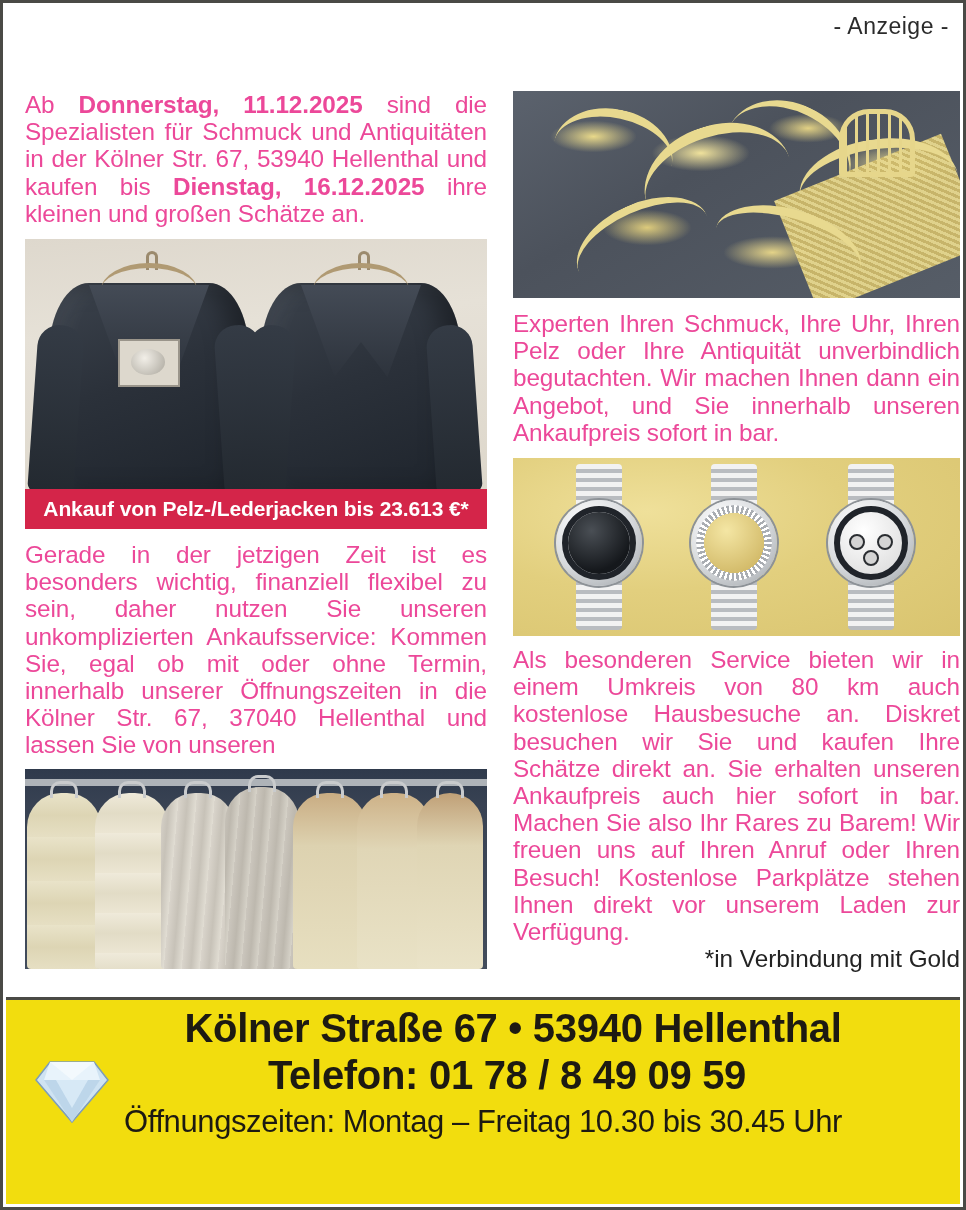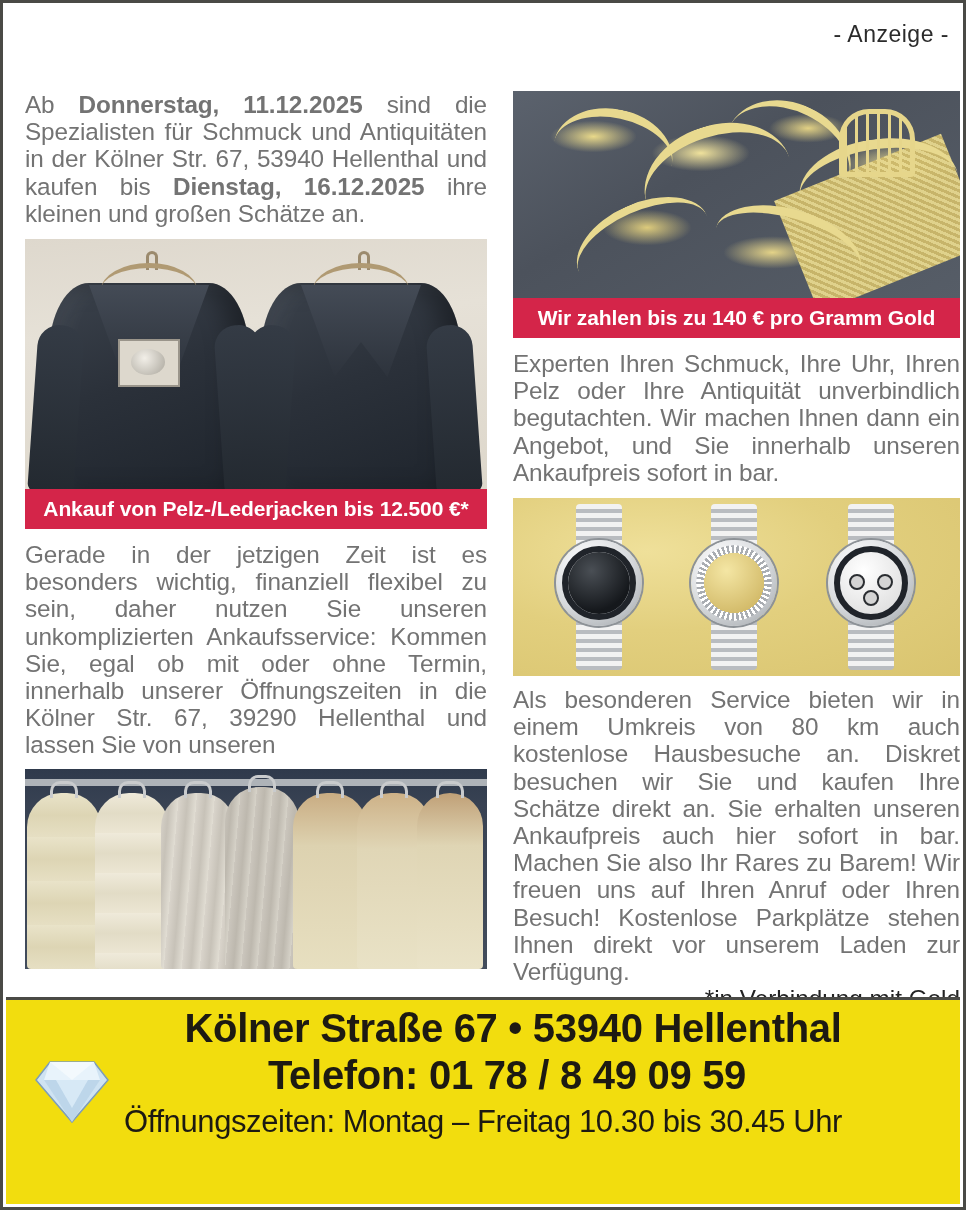--- a/index.html
+++ b/index.html
@@ -17,21 +17,21 @@
     height: 1210px;
     box-sizing: border-box;
     background: #ffffff;
     border: 3px solid #4a4a46;
     overflow: hidden;
   }
 
   
   .anzeige {
     position: absolute;
-    top: 18px;
+    top: 10px;
     right: 14px;
     font-size: 23px;
     letter-spacing: 0.5px;
     color: #2b2b2b;
     font-family: "Liberation Sans", sans-serif;
   }
   .headline {
     position: absolute;
     top: 38px;
     left: 0;
@@ -51,21 +51,21 @@
     box-sizing: border-box;
   }
   .col-left  { left: 22px;  width: 462px; }
   .col-right { left: 510px; width: 447px; }
 
   p.body {
     margin: 0 0 0 0;
     font-size: 24.3px;
     line-height: 27.2px;
     text-align: justify;
-    color: #737373;
+    color: #ec4899;
     font-family: "Liberation Sans", sans-serif;
     letter-spacing: -0.1px;
     -webkit-hyphens: none;
     hyphens: none;
   }
   p.body b { font-weight: bold; }
 
   
   .photo {
     position: relative;
@@ -335,25 +335,25 @@
         <div class="tag"></div>
       </div>
       <div class="jk b">
         <div class="hook"></div>
         <div class="hanger"></div>
         <div class="sleeveL"></div>
         <div class="sleeveR"></div>
         <div class="collar"></div>
       </div>
     </div>
-    <div class="caption-bar">Ankauf von Pelz-/Lederjacken bis 12.500 €*</div>
+    <div class="caption-bar">Ankauf von Pelz-/Lederjacken bis 23.613 €*</div>
 
     <div class="spacer-12"></div>
 
-    <p class="body">Gerade in der jetzigen Zeit ist es besonders wichtig, finanziell flexibel zu sein, daher nutzen Sie unseren unkomplizierten Ankaufsservice: Kommen Sie, egal ob mit oder ohne Termin, innerhalb unserer Öffnungszeiten in die Kölner Str. 67, 39290 Hellenthal und lassen Sie von unseren</p>
+    <p class="body">Gerade in der jetzigen Zeit ist es besonders wichtig, finanziell flexibel zu sein, daher nutzen Sie unseren unkomplizierten Ankaufsservice: Kommen Sie, egal ob mit oder ohne Termin, innerhalb unserer Öffnungszeiten in die Kölner Str. 67, 37040 Hellenthal und lassen Sie von unseren</p>
 
     <div class="spacer-10"></div>
 
     <div class="photo ph-furs">
       <div class="furrail"></div>
       <div class="fur f1"></div>
       <div class="fur f2"></div>
       <div class="fur f3"></div>
       <div class="fur f4"></div>
       <div class="fur f5"></div>
@@ -367,21 +367,20 @@
     <div class="photo ph-gold">
       <div class="goldmesh"></div>
       <div class="goldstrand gs1"></div>
       <div class="goldstrand gs2"></div>
       <div class="goldstrand gs3"></div>
       <div class="goldstrand gs4"></div>
       <div class="goldstrand gs5"></div>
       <div class="goldstrand gs6"></div>
       <div class="goldcage"></div>
     </div>
-    <div class="caption-bar">Wir zahlen bis zu 140 € pro Gramm Gold</div>
 
     <div class="spacer-12"></div>
 
     <p class="body">Experten Ihren Schmuck, Ihre Uhr, Ihren Pelz oder Ihre Antiquität unverbindlich begutachten. Wir machen Ihnen dann ein Angebot, und Sie innerhalb unseren Ankaufpreis sofort in bar.</p>
 
     <div class="spacer-12"></div>
 
     <div class="photo ph-watches">
       <div class="watch w1">
         <div class="band-top"></div>

